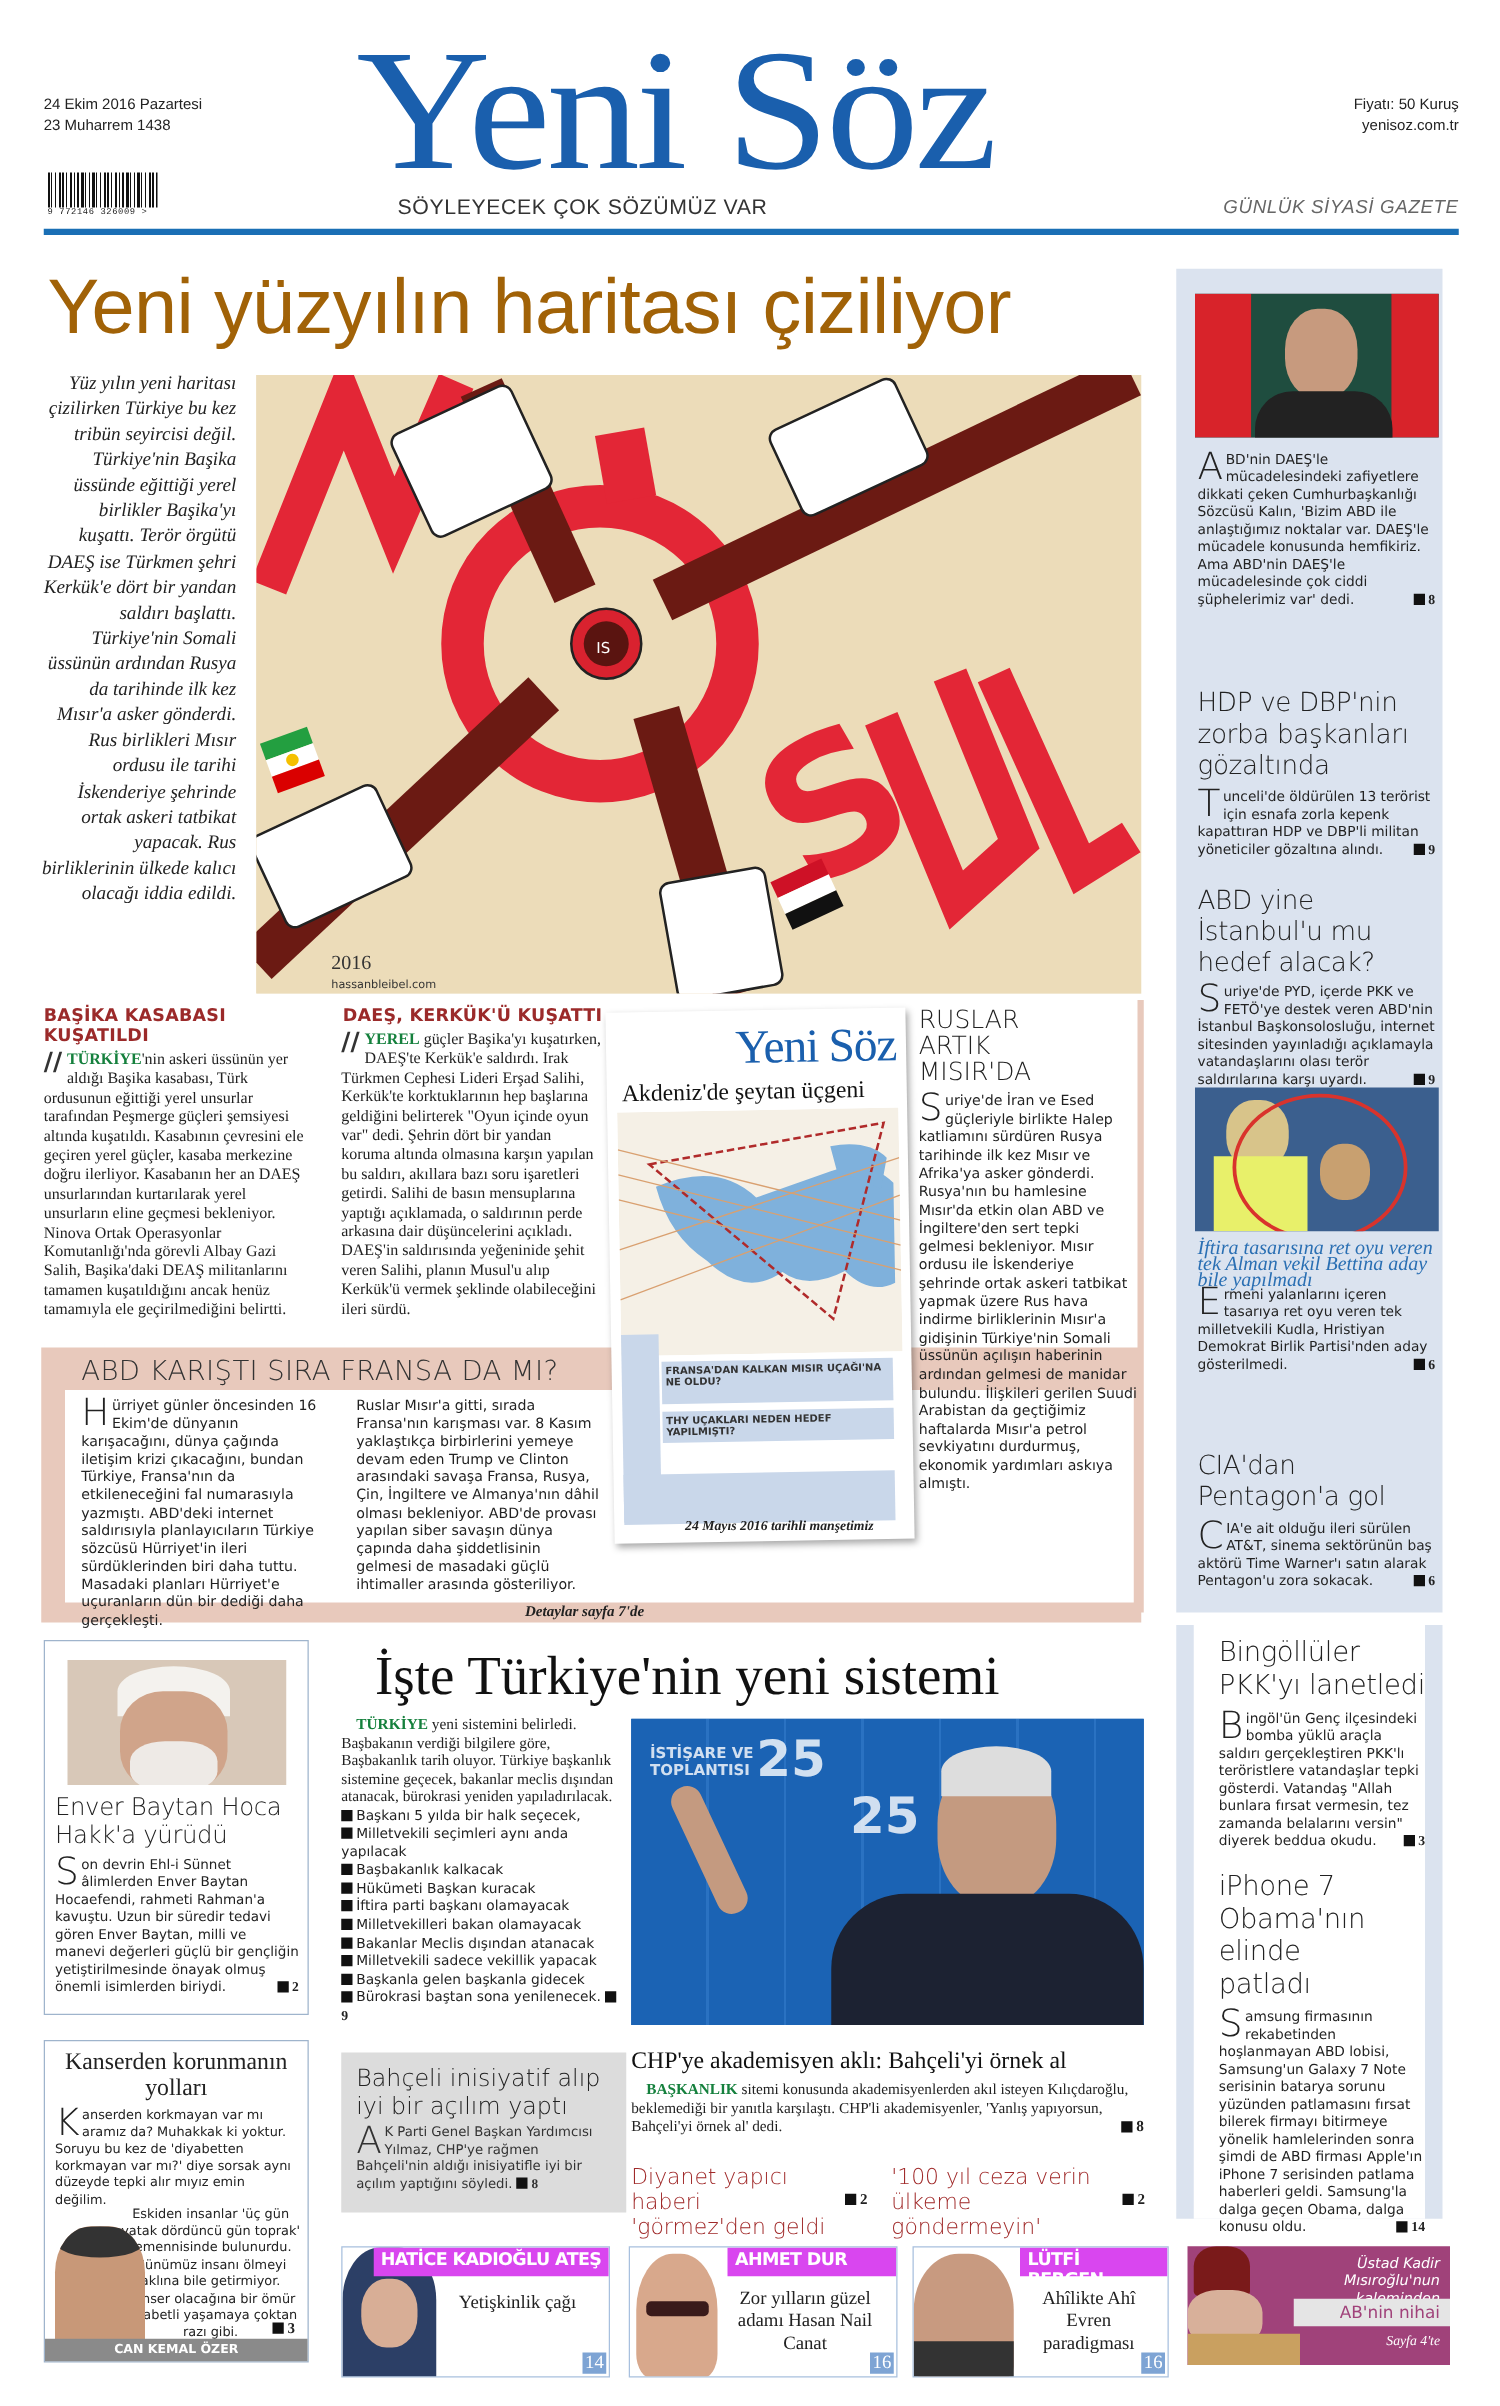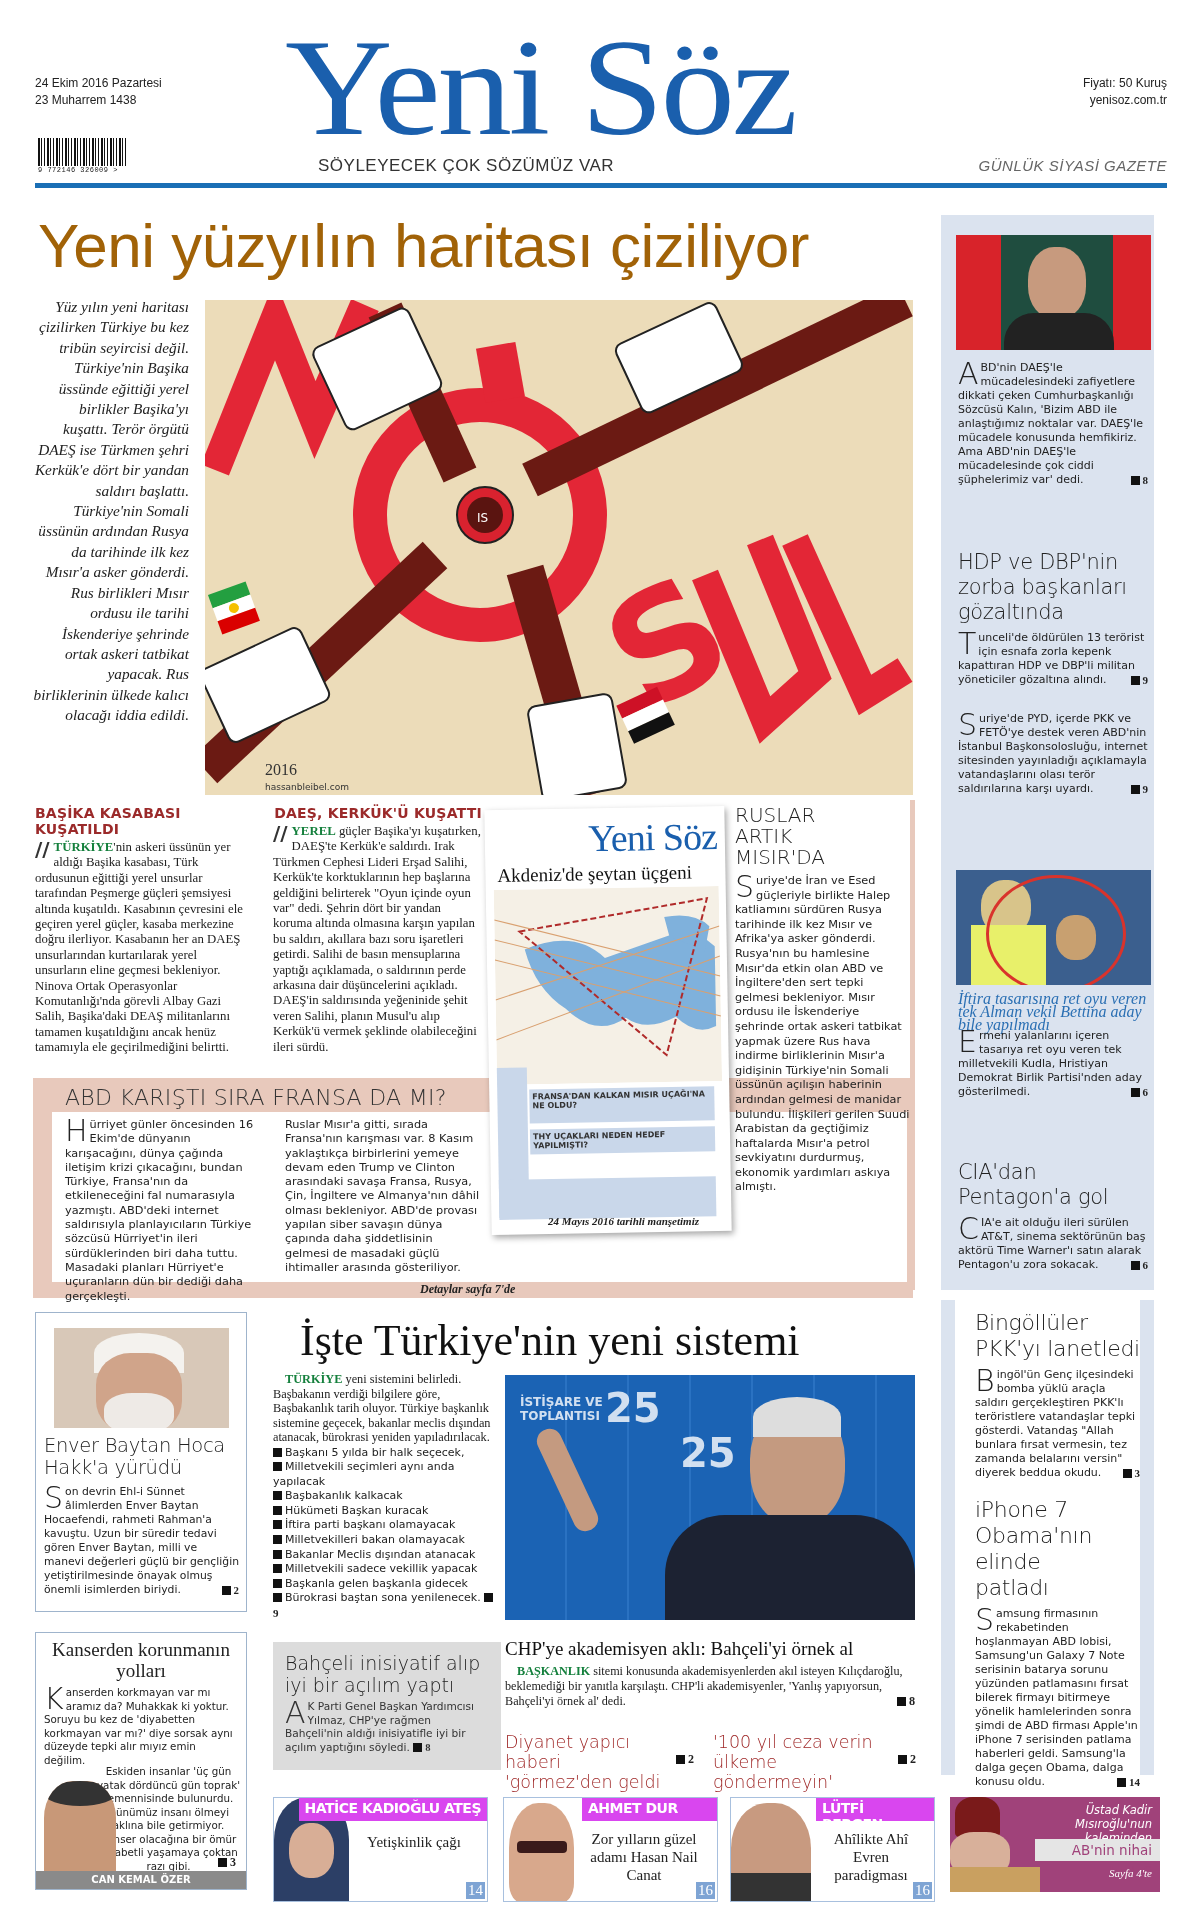--- a/index.html
+++ b/index.html
@@ -175,20 +175,21 @@
   <div style="position:absolute;left:48px;top:78px;width:110px;height:40px;background:#222;border-radius:30px 30px 0 0"></div>
 </div>
 <div class="abs" style="left:958px;top:357px;width:190px">
   <div class="sb-body" style="margin-top:4px"><span class="drop">A</span><span>BD'nin DAEŞ'le mücadelesindeki zafiyetlere dikkati çeken Cumhurbaşkanlığı Sözcüsü Kalın, 'Bizim ABD ile anlaştığımız noktalar var. DAEŞ'le mücadele konusunda hemfikiriz. Ama ABD'nin DAEŞ'le mücadelesinde çok ciddi şüphelerimiz var' dedi.</span> <span class="pg"><span class="sq"></span><span>8</span></span></div>
 </div>
 <div class="abs" style="left:958px;top:550px;width:190px">
   <div class="sb-head">HDP ve DBP'nin zorba başkanları gözaltında</div>
   <div class="sb-body" style="margin-top:6px"><span class="drop">T</span><span>unceli'de öldürülen 13 terörist için esnafa zorla kepenk kapattıran HDP ve DBP'li militan yöneticiler gözaltına alındı.</span> <span class="pg"><span class="sq"></span><span>9</span></span></div>
 </div>
 <div class="abs" style="left:958px;top:708px;width:190px">
+  <div class="sb-head">ABD yine İstanbul'u mu hedef alacak?</div>
   <div class="sb-body" style="margin-top:4px"><span class="drop">S</span><span>uriye'de PYD, içerde PKK ve FETÖ'ye destek veren ABD'nin İstanbul Başkonsolosluğu, internet sitesinden yayınladığı açıklamayla vatandaşlarını olası terör saldırılarına karşı uyardı.</span> <span class="pg"><span class="sq"></span><span>9</span></span></div>
 </div>
 <div class="abs" style="left:956px;top:870px;width:195px;height:115px;background:#3b5f8e;overflow:hidden">
   <div style="position:absolute;left:25px;top:10px;width:50px;height:55px;background:#d8c48a;border-radius:45%"></div>
   <div style="position:absolute;left:15px;top:55px;width:75px;height:60px;background:#e8f06a"></div>
   <div style="position:absolute;left:100px;top:45px;width:40px;height:45px;background:#c8a070;border-radius:45%"></div>
   <div style="position:absolute;left:30px;top:5px;width:140px;height:118px;border:3px solid #d9332c;border-radius:50%"></div>
 </div>
 <div class="abs serif" style="left:958px;top:992px;width:195px;font-size:16px;line-height:13px;font-style:italic;color:#2a6fb3">İftira tasarısına ret oyu veren tek Alman vekil Bettina aday bile yapılmadı</div>
 <div class="abs" style="left:958px;top:1025px;width:190px">

